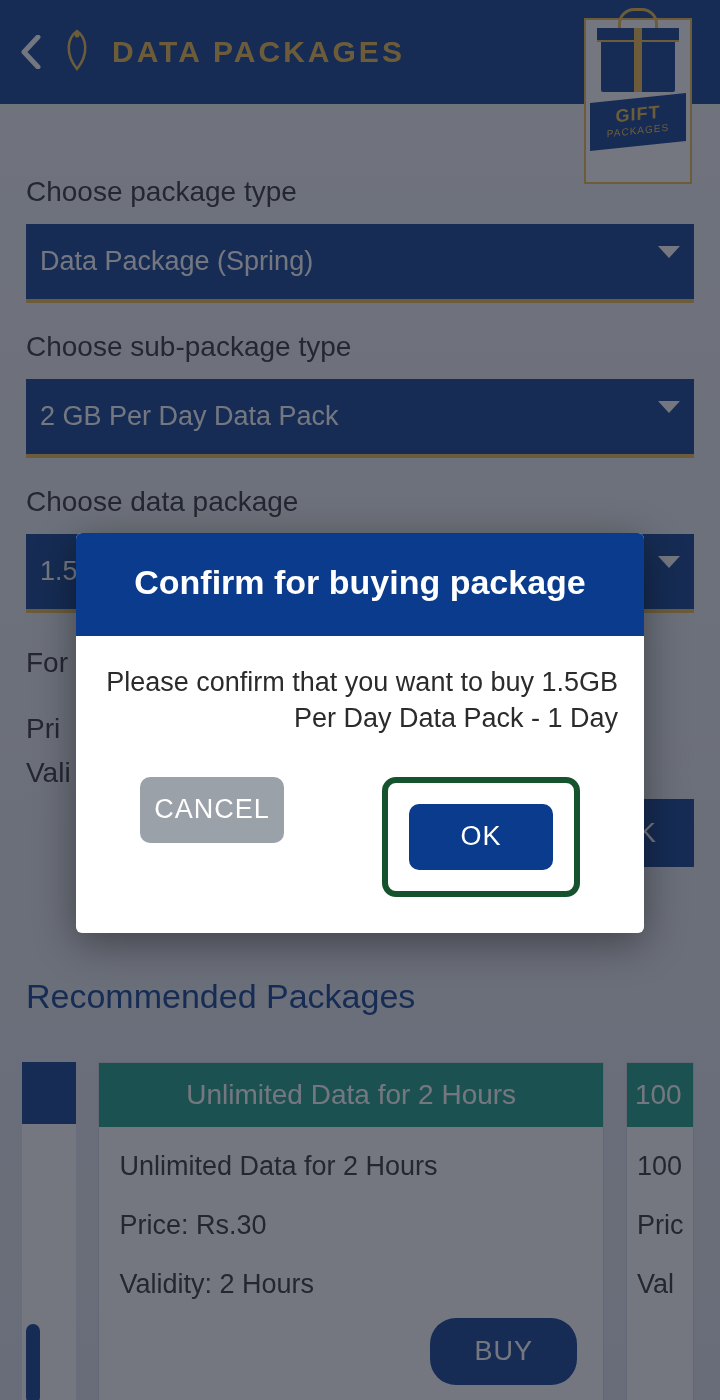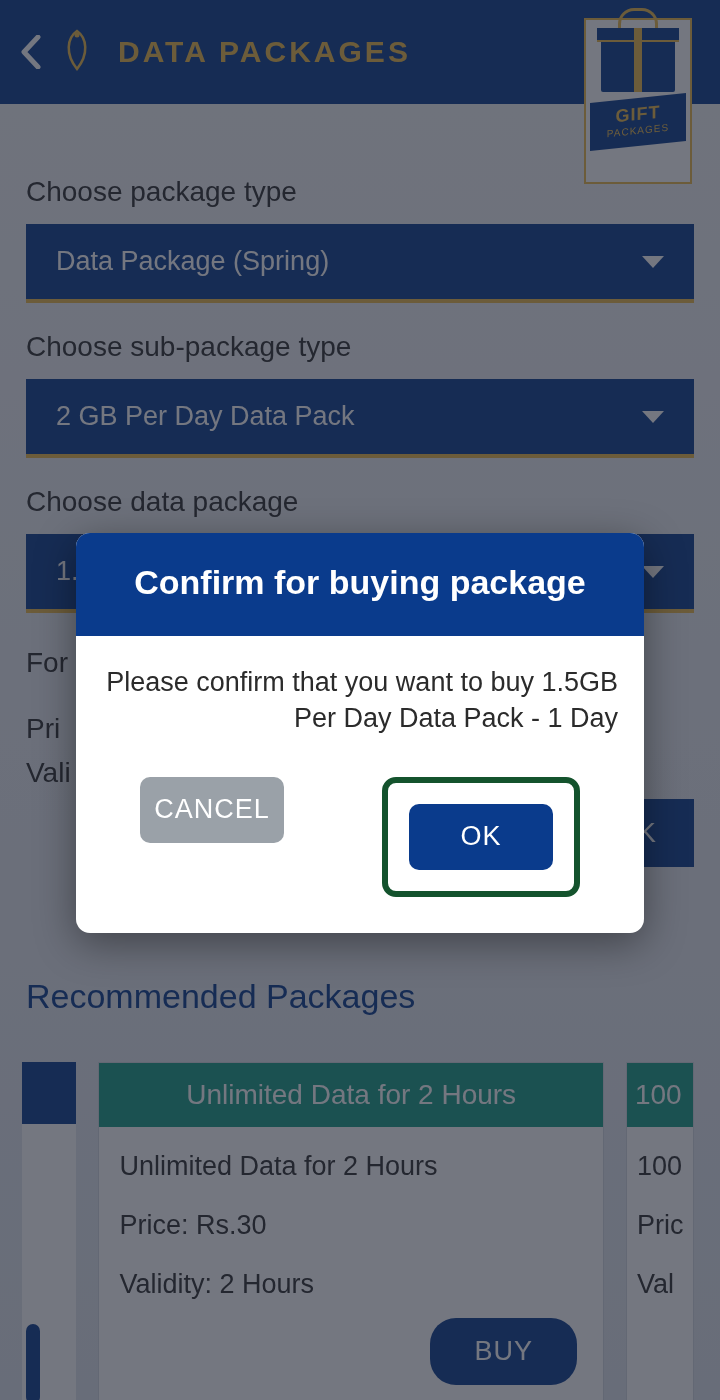--- a/index.html
+++ b/index.html
@@ -16,21 +16,21 @@
     gap: 18px;
     position: relative;
   }
   .back-icon svg { display:block; }
   .logo-icon { color:#e9b949; }
   .header-title {
     color: #e9b949;
     font-size: 30px;
     letter-spacing: 3px;
     font-weight: 700;
-    margin-left: 6px;
+    margin-left: 0;
   }
 
   
   .gift-box {
     position: absolute;
     top: 18px; right: 28px;
     width: 108px; height: 166px;
     background: #fff;
     border: 2px solid #e9b949;
     display:flex; flex-direction:column; align-items:center;
@@ -77,23 +77,23 @@
 
   
   .content { padding: 26px 26px 0 26px; background:linear-gradient(#f2f3f5,#dfe4ec); min-height:calc(1400px - 104px); }
   .field-label { font-size: 28px; color:#2d2d2d; margin: 28px 0 16px; }
   .field-label:first-child { margin-top: 46px; }
 
   .select {
     background:#0a3b8c;
     color:#fff;
     border-bottom: 4px solid #e9b949;
-    padding: 22px 30px;
+    padding: 22px 14px;
     font-size: 27px;
-    display:flex; align-items:center; justify-content:space-between;
+    display:flex; justify-content:space-between;
   }
   .select .caret {
     width:0; height:0;
     border-left:11px solid transparent;
     border-right:11px solid transparent;
     border-top:12px solid #fff;
   }
 
   .detail-line { font-size: 28px; color:#2d2d2d; margin-top: 34px; }
 
@@ -137,21 +137,21 @@
     position:absolute; inset:0;
     background: rgba(30,36,50,0.62);
     z-index: 10;
   }
 
   
   .dialog {
     position:absolute;
     left:76px; right:76px; top:533px;
     background:#fff;
-    border-radius: 14px;
+    border-radius: 6px;
     z-index: 20;
     box-shadow: 0 10px 40px rgba(0,0,0,0.4);
     overflow:hidden;
   }
   .dialog-head {
     background:#0a3b8c; color:#fff;
     text-align:center;
     font-size:34px; font-weight:600;
     padding: 30px 16px 34px;
   }

